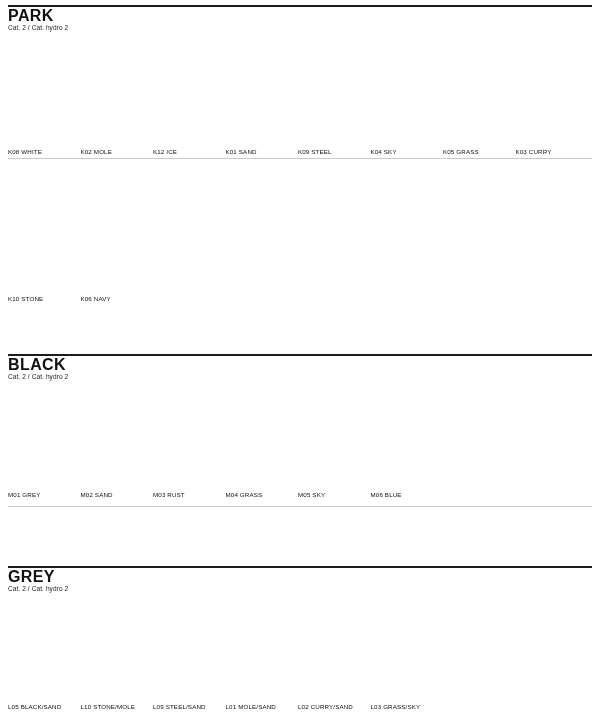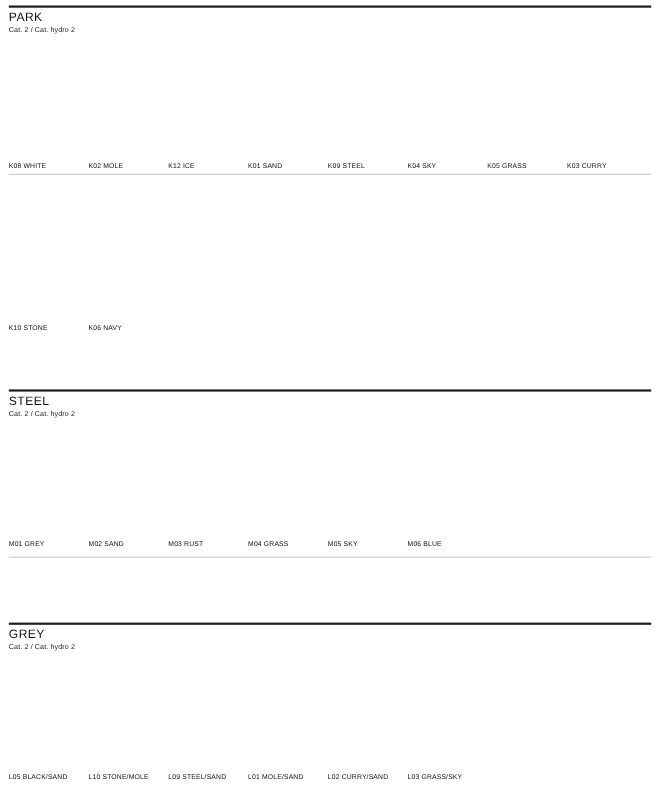--- a/index.html
+++ b/index.html
@@ -23,21 +23,21 @@
     position: absolute; left: 8px; right: 8px; top: 0;
     height: 2px; background: #1c1c1c;
   }
   .rule-bottom {
     position: absolute; left: 8px; right: 8px;
     height: 1px; background: #c9c9c9;
   }
 
   .sec-head { position: absolute; left: 8px; top: 6px; }
   .sec-title {
-    font-size: 11px; font-weight: normal; letter-spacing: 0.4px;
+    font-size: 16px; font-weight: bold; letter-spacing: 0.4px;
     line-height: 12px; color: #111;
   }
   .sec-sub {
     font-size: 6.5px; line-height: 9px; color: #222;
     letter-spacing: 0.1px; margin-top: 1px;
   }
 
   .row { position: absolute; left: 0; width: 600px; }
 
   .swatch-cell {
@@ -169,21 +169,21 @@
         <div class="swatch-cell" style="left: 80.5px; top: 0px;">
           <div class="swatch park" style="--base: #3b3c48; --light: #565868; --dark: #22232c;"></div>
           <div class="swatch-label">K06 NAVY</div>
         </div>
       </div>
       <div class="rule-bottom" style="top: 158px; background: rgb(201, 201, 201);"></div>
     </div>
     <div class="section" style="top: 0px;">
       <div class="rule-top" style="top: 354px; background: rgb(28, 28, 28);"></div>
       <div class="sec-head" style="top: 359px;">
-        <div class="sec-title">STEEL</div>
+        <div class="sec-title">BLACK</div>
         <div class="sec-sub">Cat. 2 / Cat. hydro 2</div>
       </div>
       <div class="row" style="top: 371px; height: 129px;">
         <div class="swatch-cell" style="left: 8px; top: 0px;">
           <div class="swatch domino" style="--base: #8f8f8f; --light: #d5d5d2; --dark: #20201f;"></div>
           <div class="swatch-label">M01 GREY</div>
         </div>
         <div class="swatch-cell" style="left: 80.5px; top: 0px;">
           <div class="swatch domino" style="--base: #b2a89a; --light: #e0dad0; --dark: #8b8174;"></div>
           <div class="swatch-label">M02 SAND</div>

